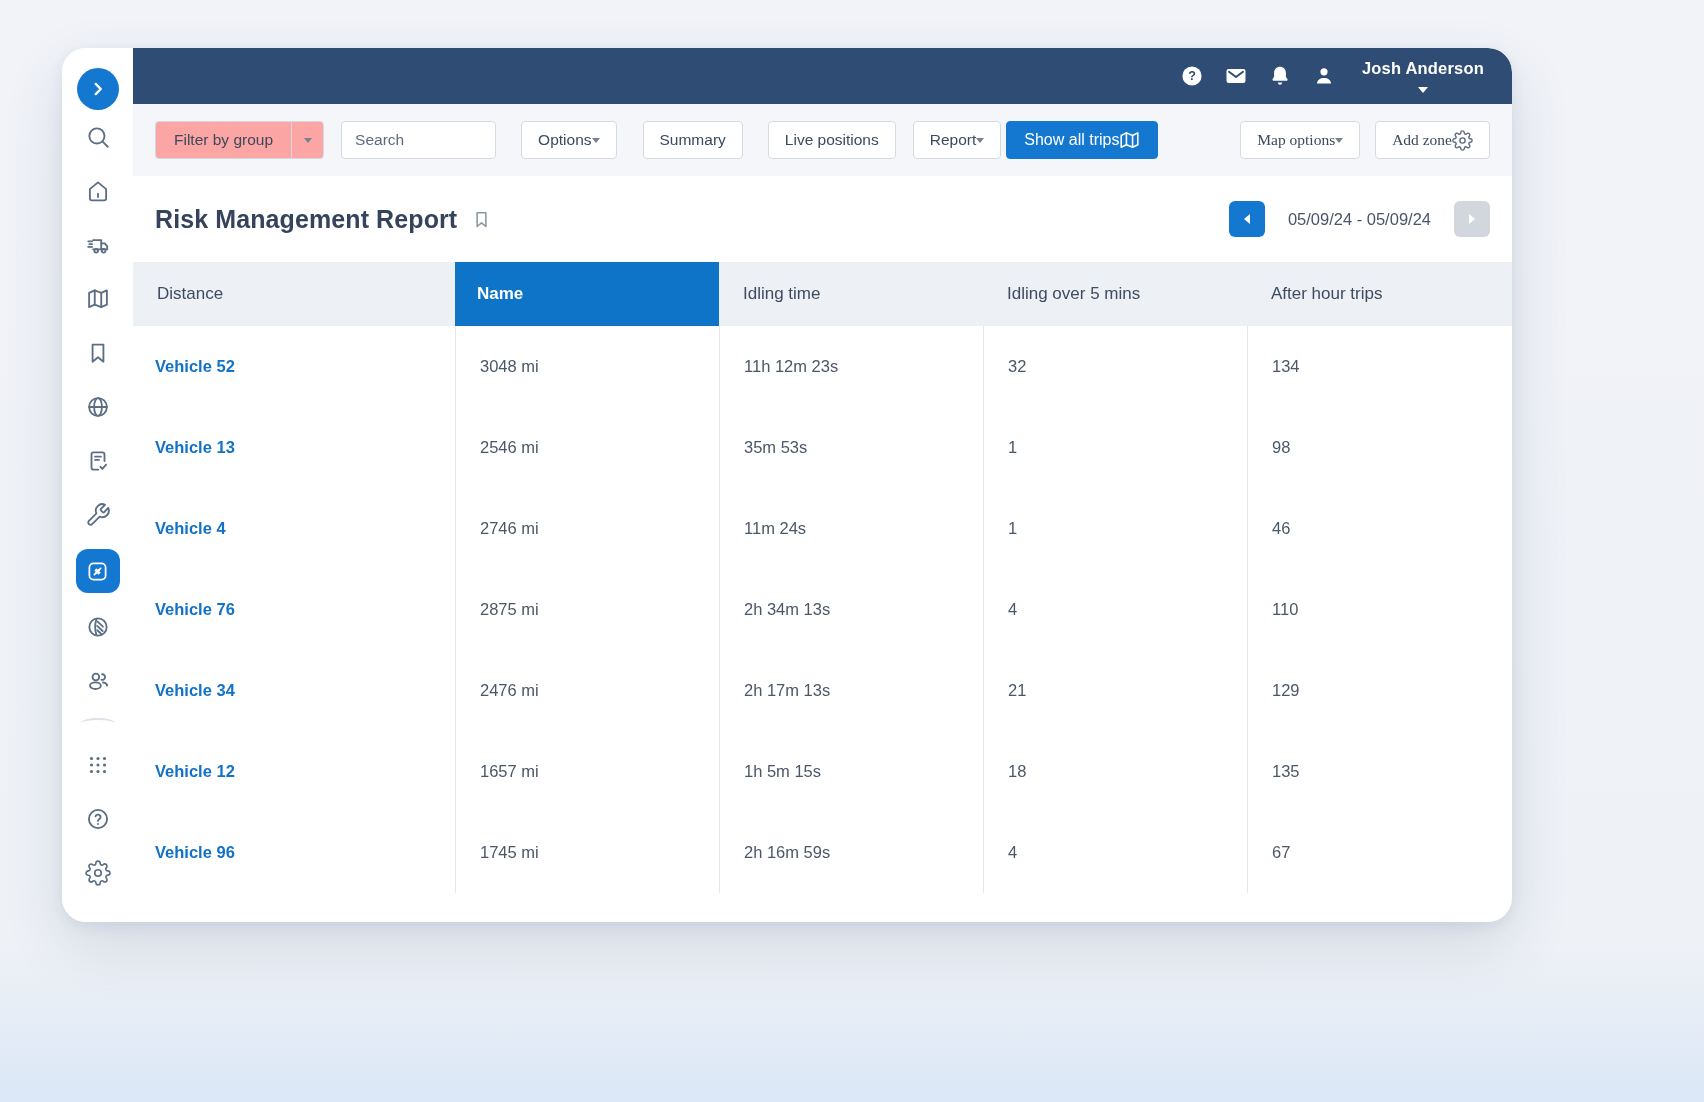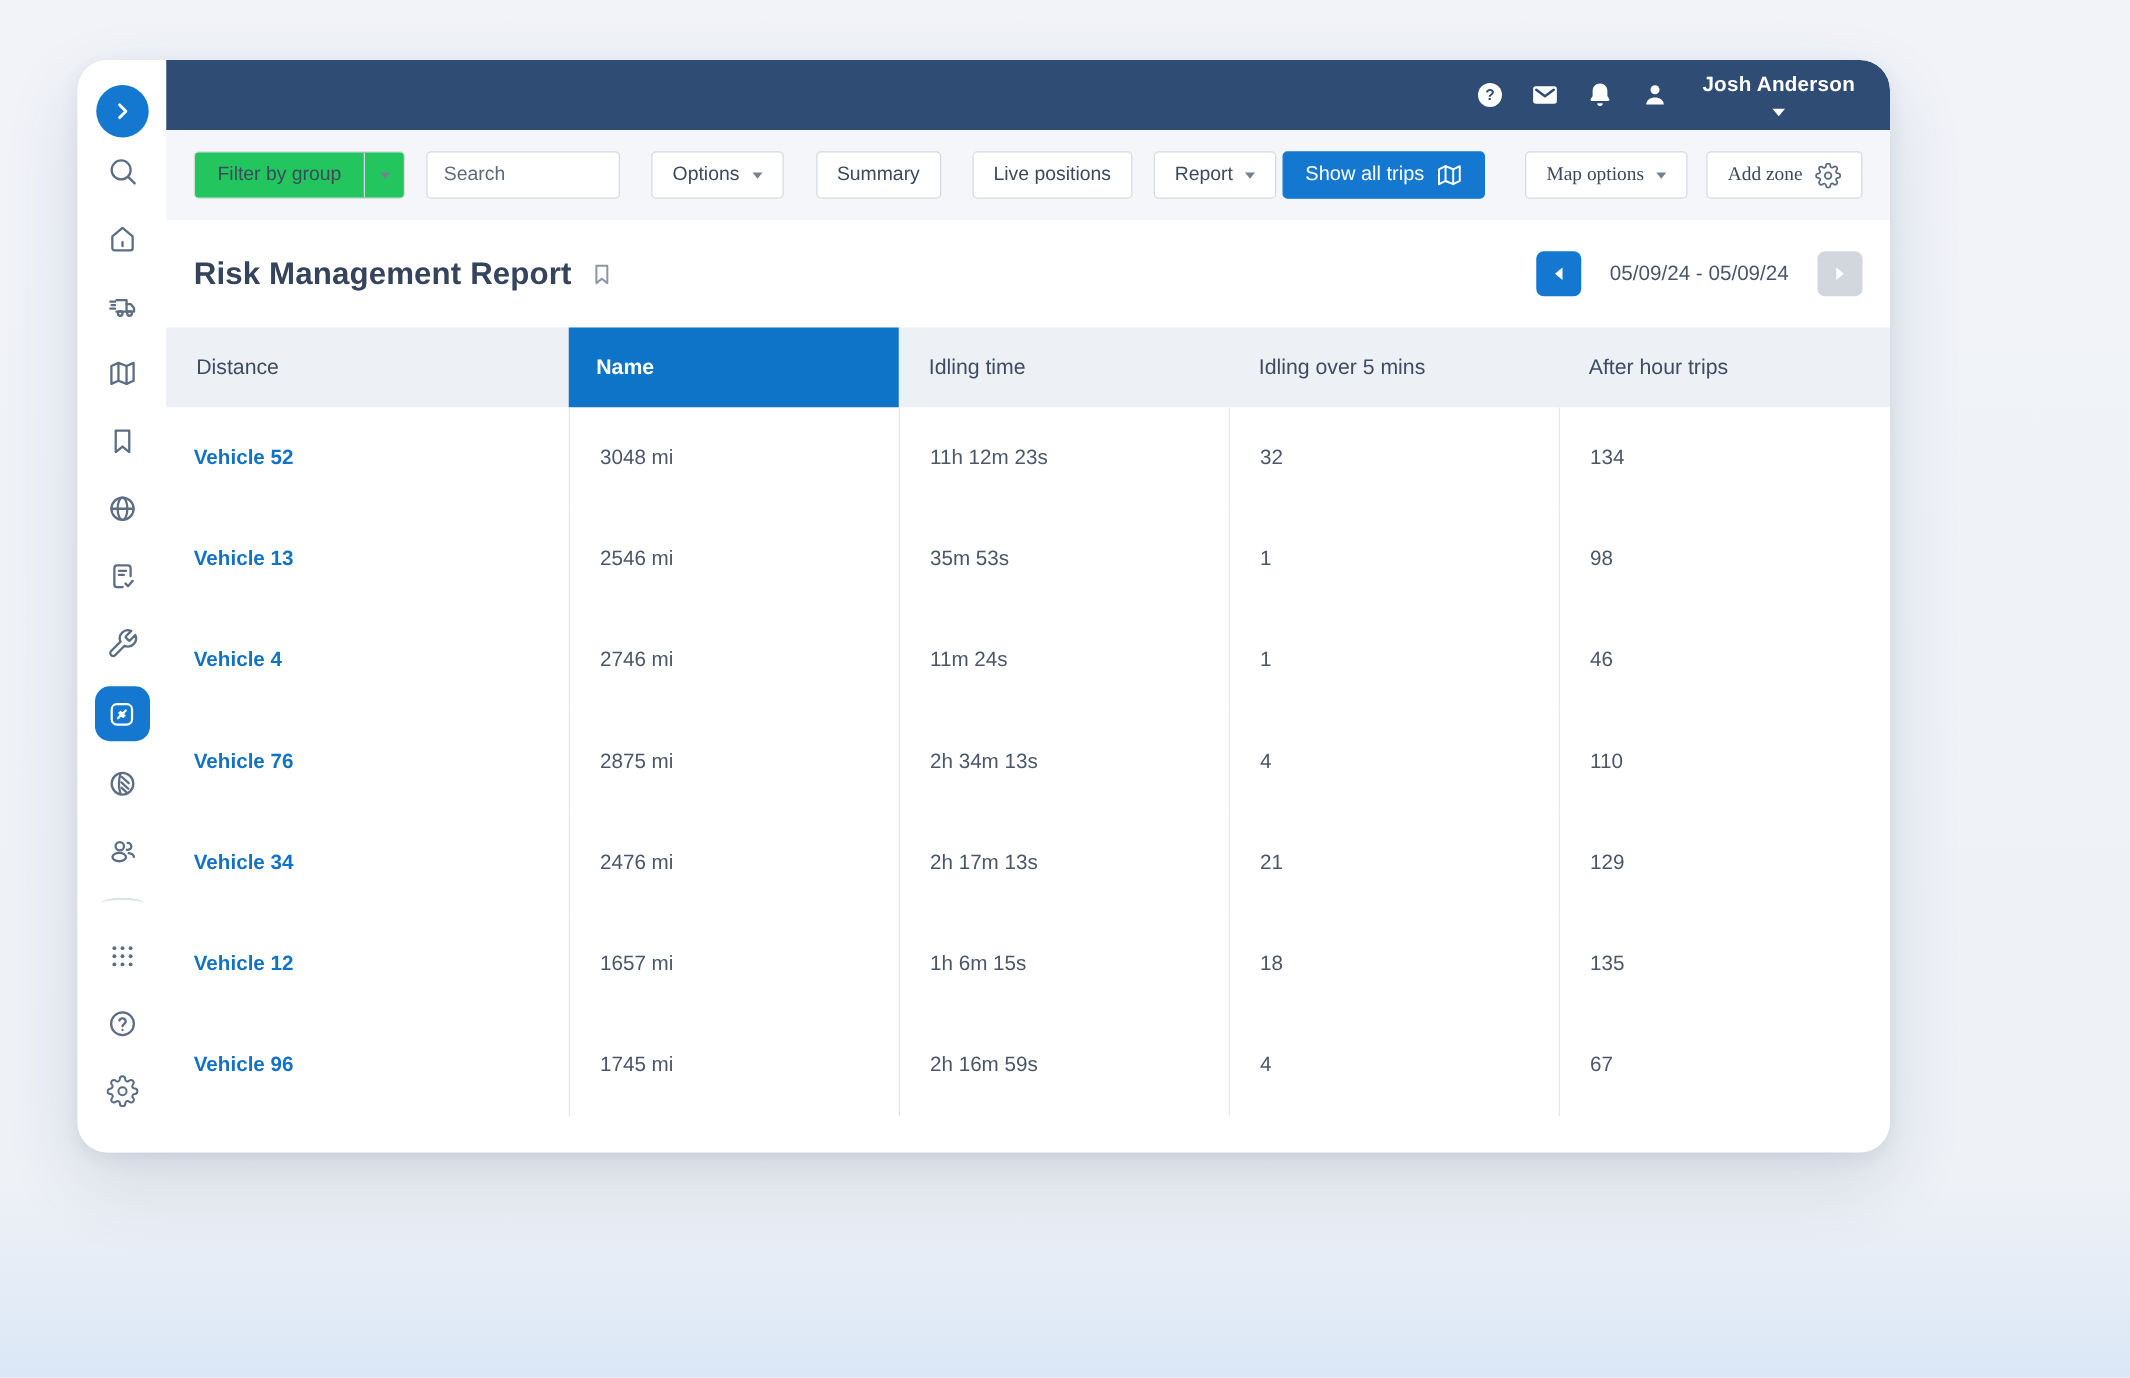--- a/index.html
+++ b/index.html
@@ -34,23 +34,23 @@
   
   .navbar { height:56px; background:var(--navbar); border-top-right-radius:24px;
     display:flex; align-items:center; justify-content:flex-end; gap:20px; padding-right:28px; flex-shrink:0; }
   .nav-icon { width:24px; height:24px; display:flex; align-items:center; justify-content:center; cursor:pointer; }
   .nav-user { display:flex; align-items:center; gap:9px; cursor:pointer; margin-left:6px;flex-direction:column; }
   .nav-user-name { color:#fff; font-size:16.5px; font-weight:bold; letter-spacing:.2px; }
   .caret { width:0; height:0; border-left:5px solid transparent; border-right:5px solid transparent; border-top:6px solid #fff; }
   
   .toolbar { height:72px; background:#f4f6fa; display:flex; align-items:center; gap:17px; padding:0 22px; flex-shrink:0; }
   .btn { height:38px; background:#fff; border:1px solid #d4dae2; border-radius:4px; color:#3d4a5c;
-    font-size:15.5px; font-family:inherit; display:flex; align-items:center; padding:0 16px; gap:10px; cursor:pointer; white-space:nowrap; }
+    font-size:15.5px; font-family:inherit; display:flex; align-items:center; padding:0 16px; cursor:pointer; white-space:nowrap; }
   .btn .caret-gray { width:0; height:0; border-left:4.5px solid transparent; border-right:4.5px solid transparent; border-top:5.5px solid #76818f; }
-  .split { display:flex; align-items:stretch; height:38px; border:1px solid #d4dae2; border-radius:4px; background:#22c55e; overflow:hidden; cursor:pointer; }
+  .split { display:flex; align-items:stretch; height:38px; border:1px solid #d4dae2; border-radius:4px; background:#fca5a5; overflow:hidden; cursor:pointer; }
   .split-label { display:flex; align-items:center; padding:0 18px; color:#3d4a5c; font-size:15.5px; }
   .split-caret { width:32px; display:flex; align-items:center; justify-content:center; border-left:1px solid #d4dae2; }
   .split-caret i { width:0; height:0; border-left:4.5px solid transparent; border-right:4.5px solid transparent; border-top:5.5px solid #76818f; }
   .search-input { height:38px; width:155px; border:1px solid #d4dae2; border-radius:4px; background:#fff;
     font-family:inherit; font-size:15.5px; color:#3d4a5c; padding:0 13px; outline:none; }
   .search-input::placeholder { color:#5f6b7b; opacity:1; }
   .btn-primary { background:var(--accent); border-color:var(--accent); color:#fff; font-size:16px; padding:0 17px; }
   .btn-primary svg { width:21px; height:21px; stroke:#fff; fill:none; stroke-width:1.8; stroke-linecap:round; stroke-linejoin:round; }
   .toolbar-right { margin-left:auto; display:flex; gap:15px;font-family:Liberation Serif, serif; }
   .btn .gear-sm { width:21px; height:21px; stroke:#5b6b80; fill:none; stroke-width:1.6; stroke-linecap:round; stroke-linejoin:round; }
@@ -359,21 +359,21 @@
           <div class="td">2h 17m 13s</div>
           <div class="td">21</div>
           <div class="td">129</div>
         </div>
 
         <div class="trow">
           <div class="td td-name">
             <a>Vehicle 12</a>
           </div>
           <div class="td">1657 mi</div>
-          <div class="td">1h 6m 15s</div>
+          <div class="td">1h 5m 15s</div>
           <div class="td">18</div>
           <div class="td">135</div>
         </div>
 
         <div class="trow">
           <div class="td td-name">
             <a>Vehicle 96</a>
           </div>
           <div class="td">1745 mi</div>
           <div class="td">2h 16m 59s</div>

